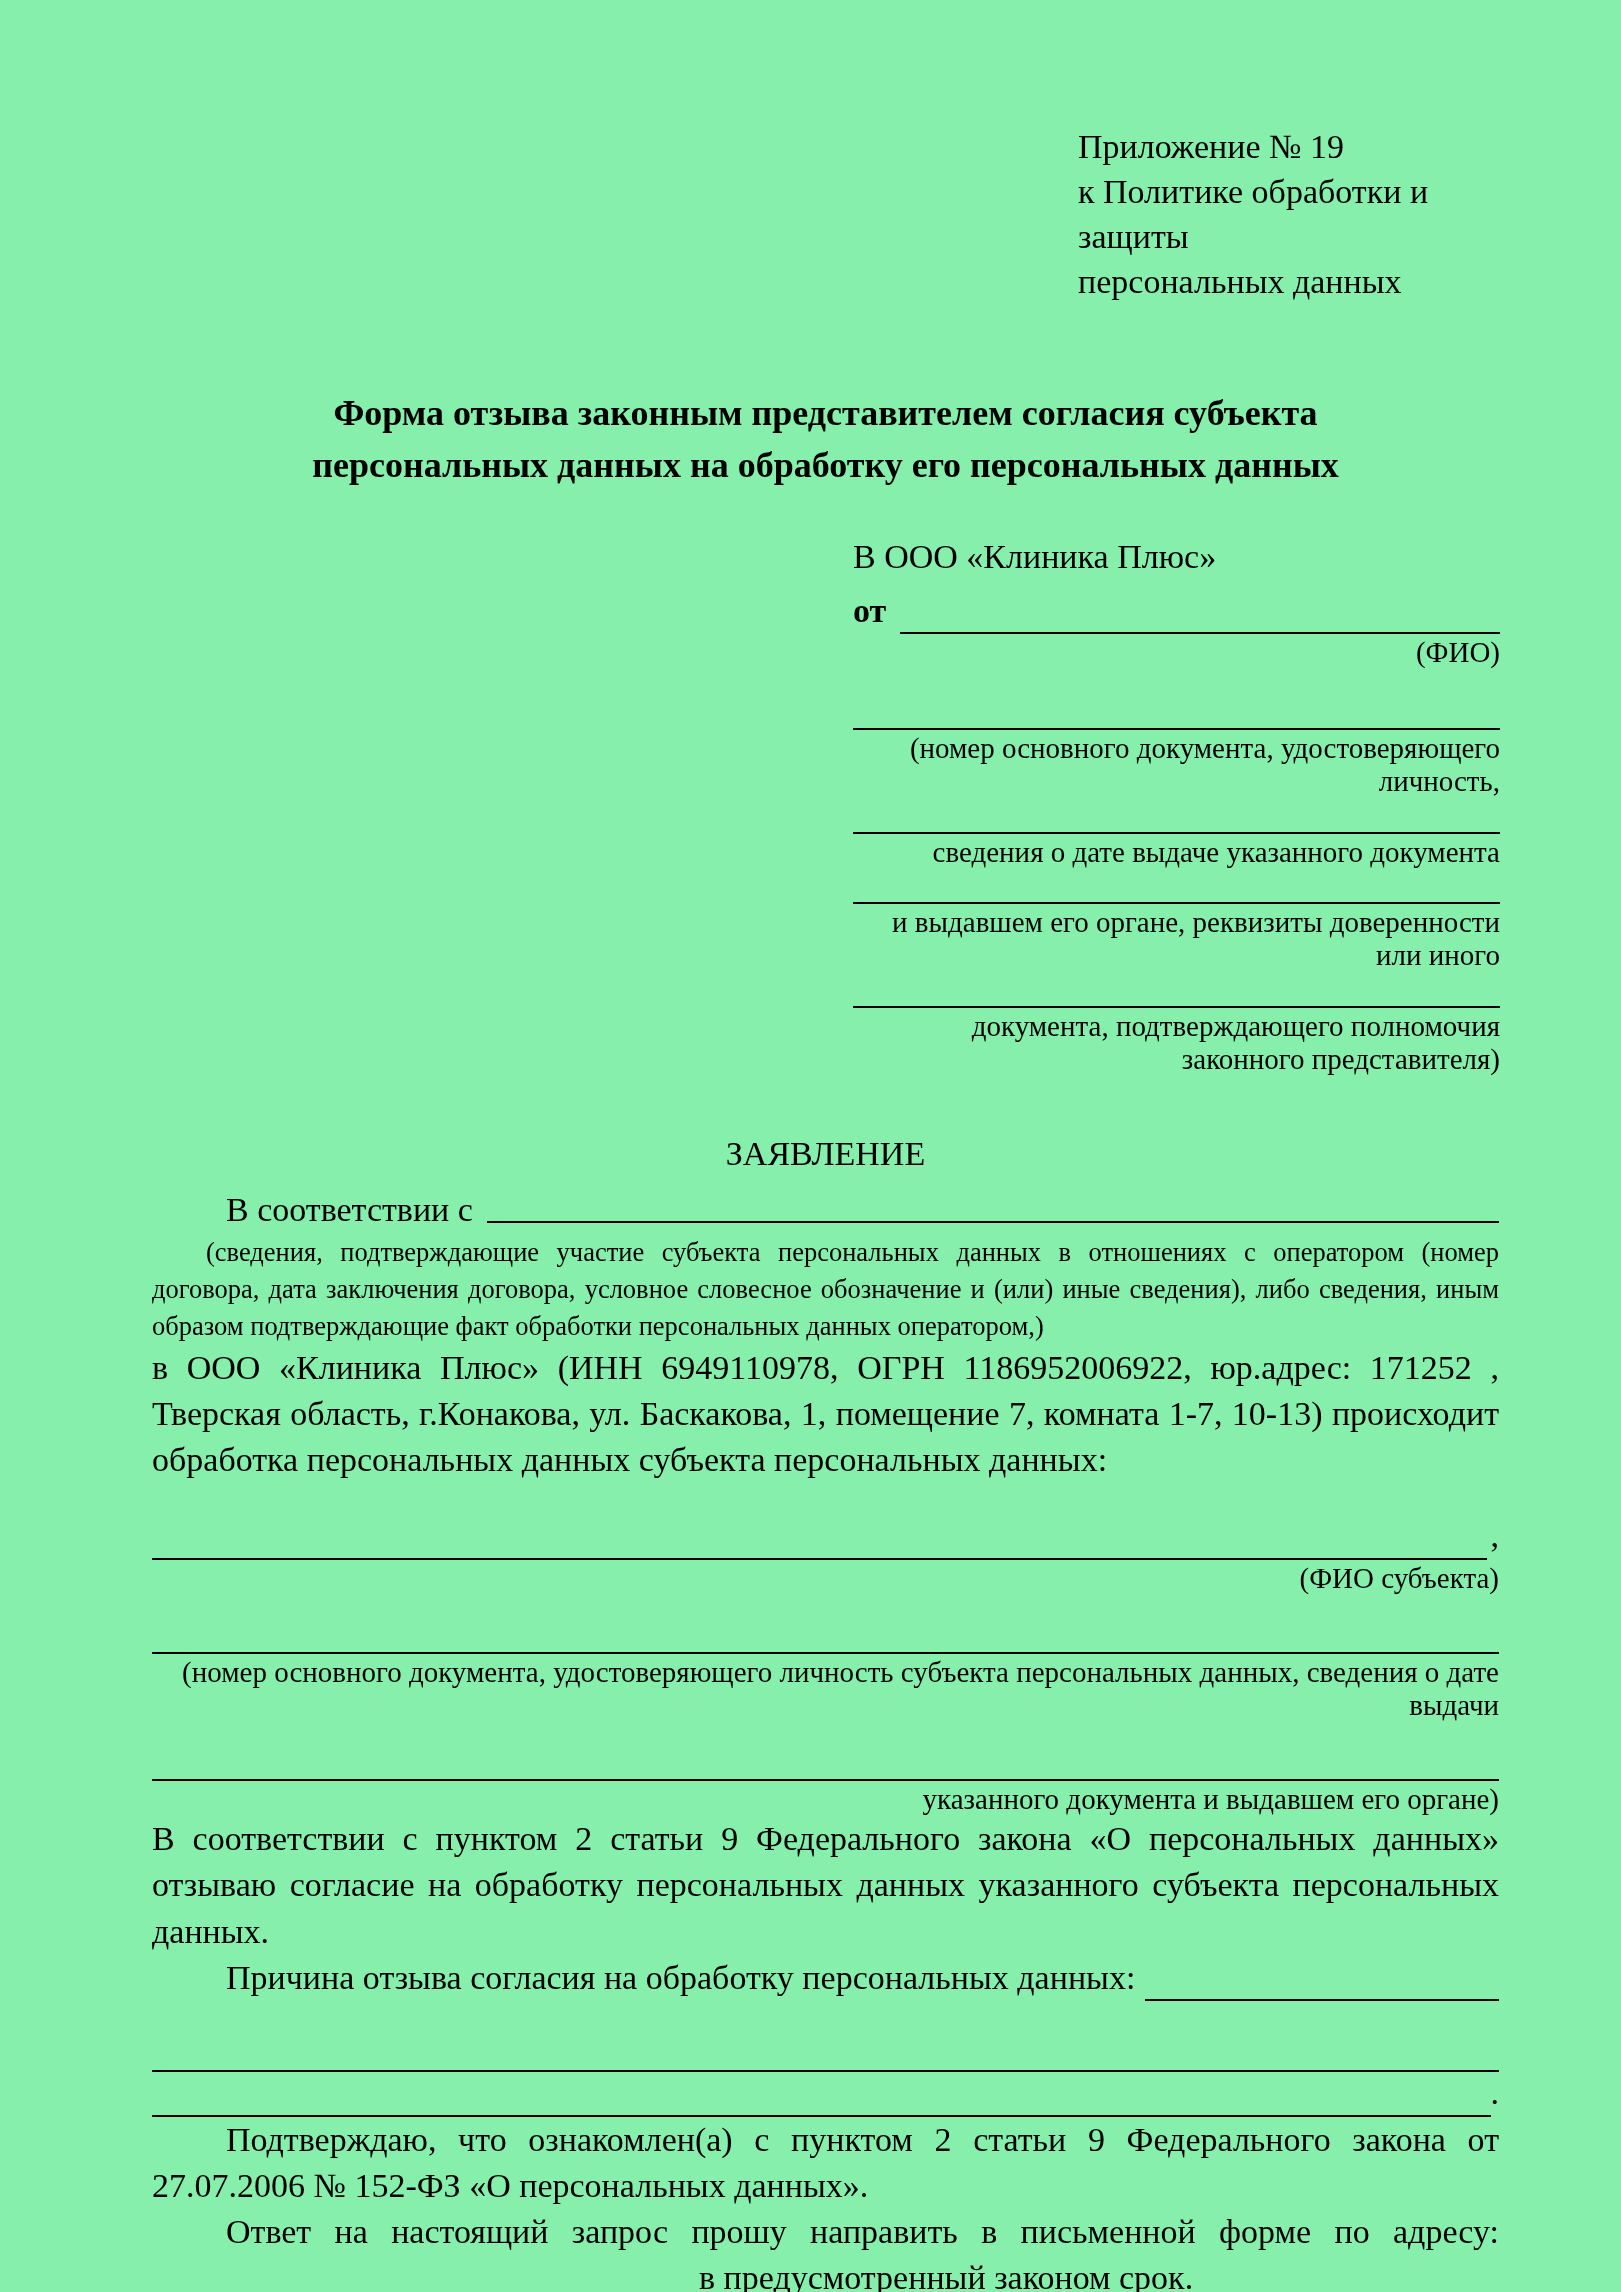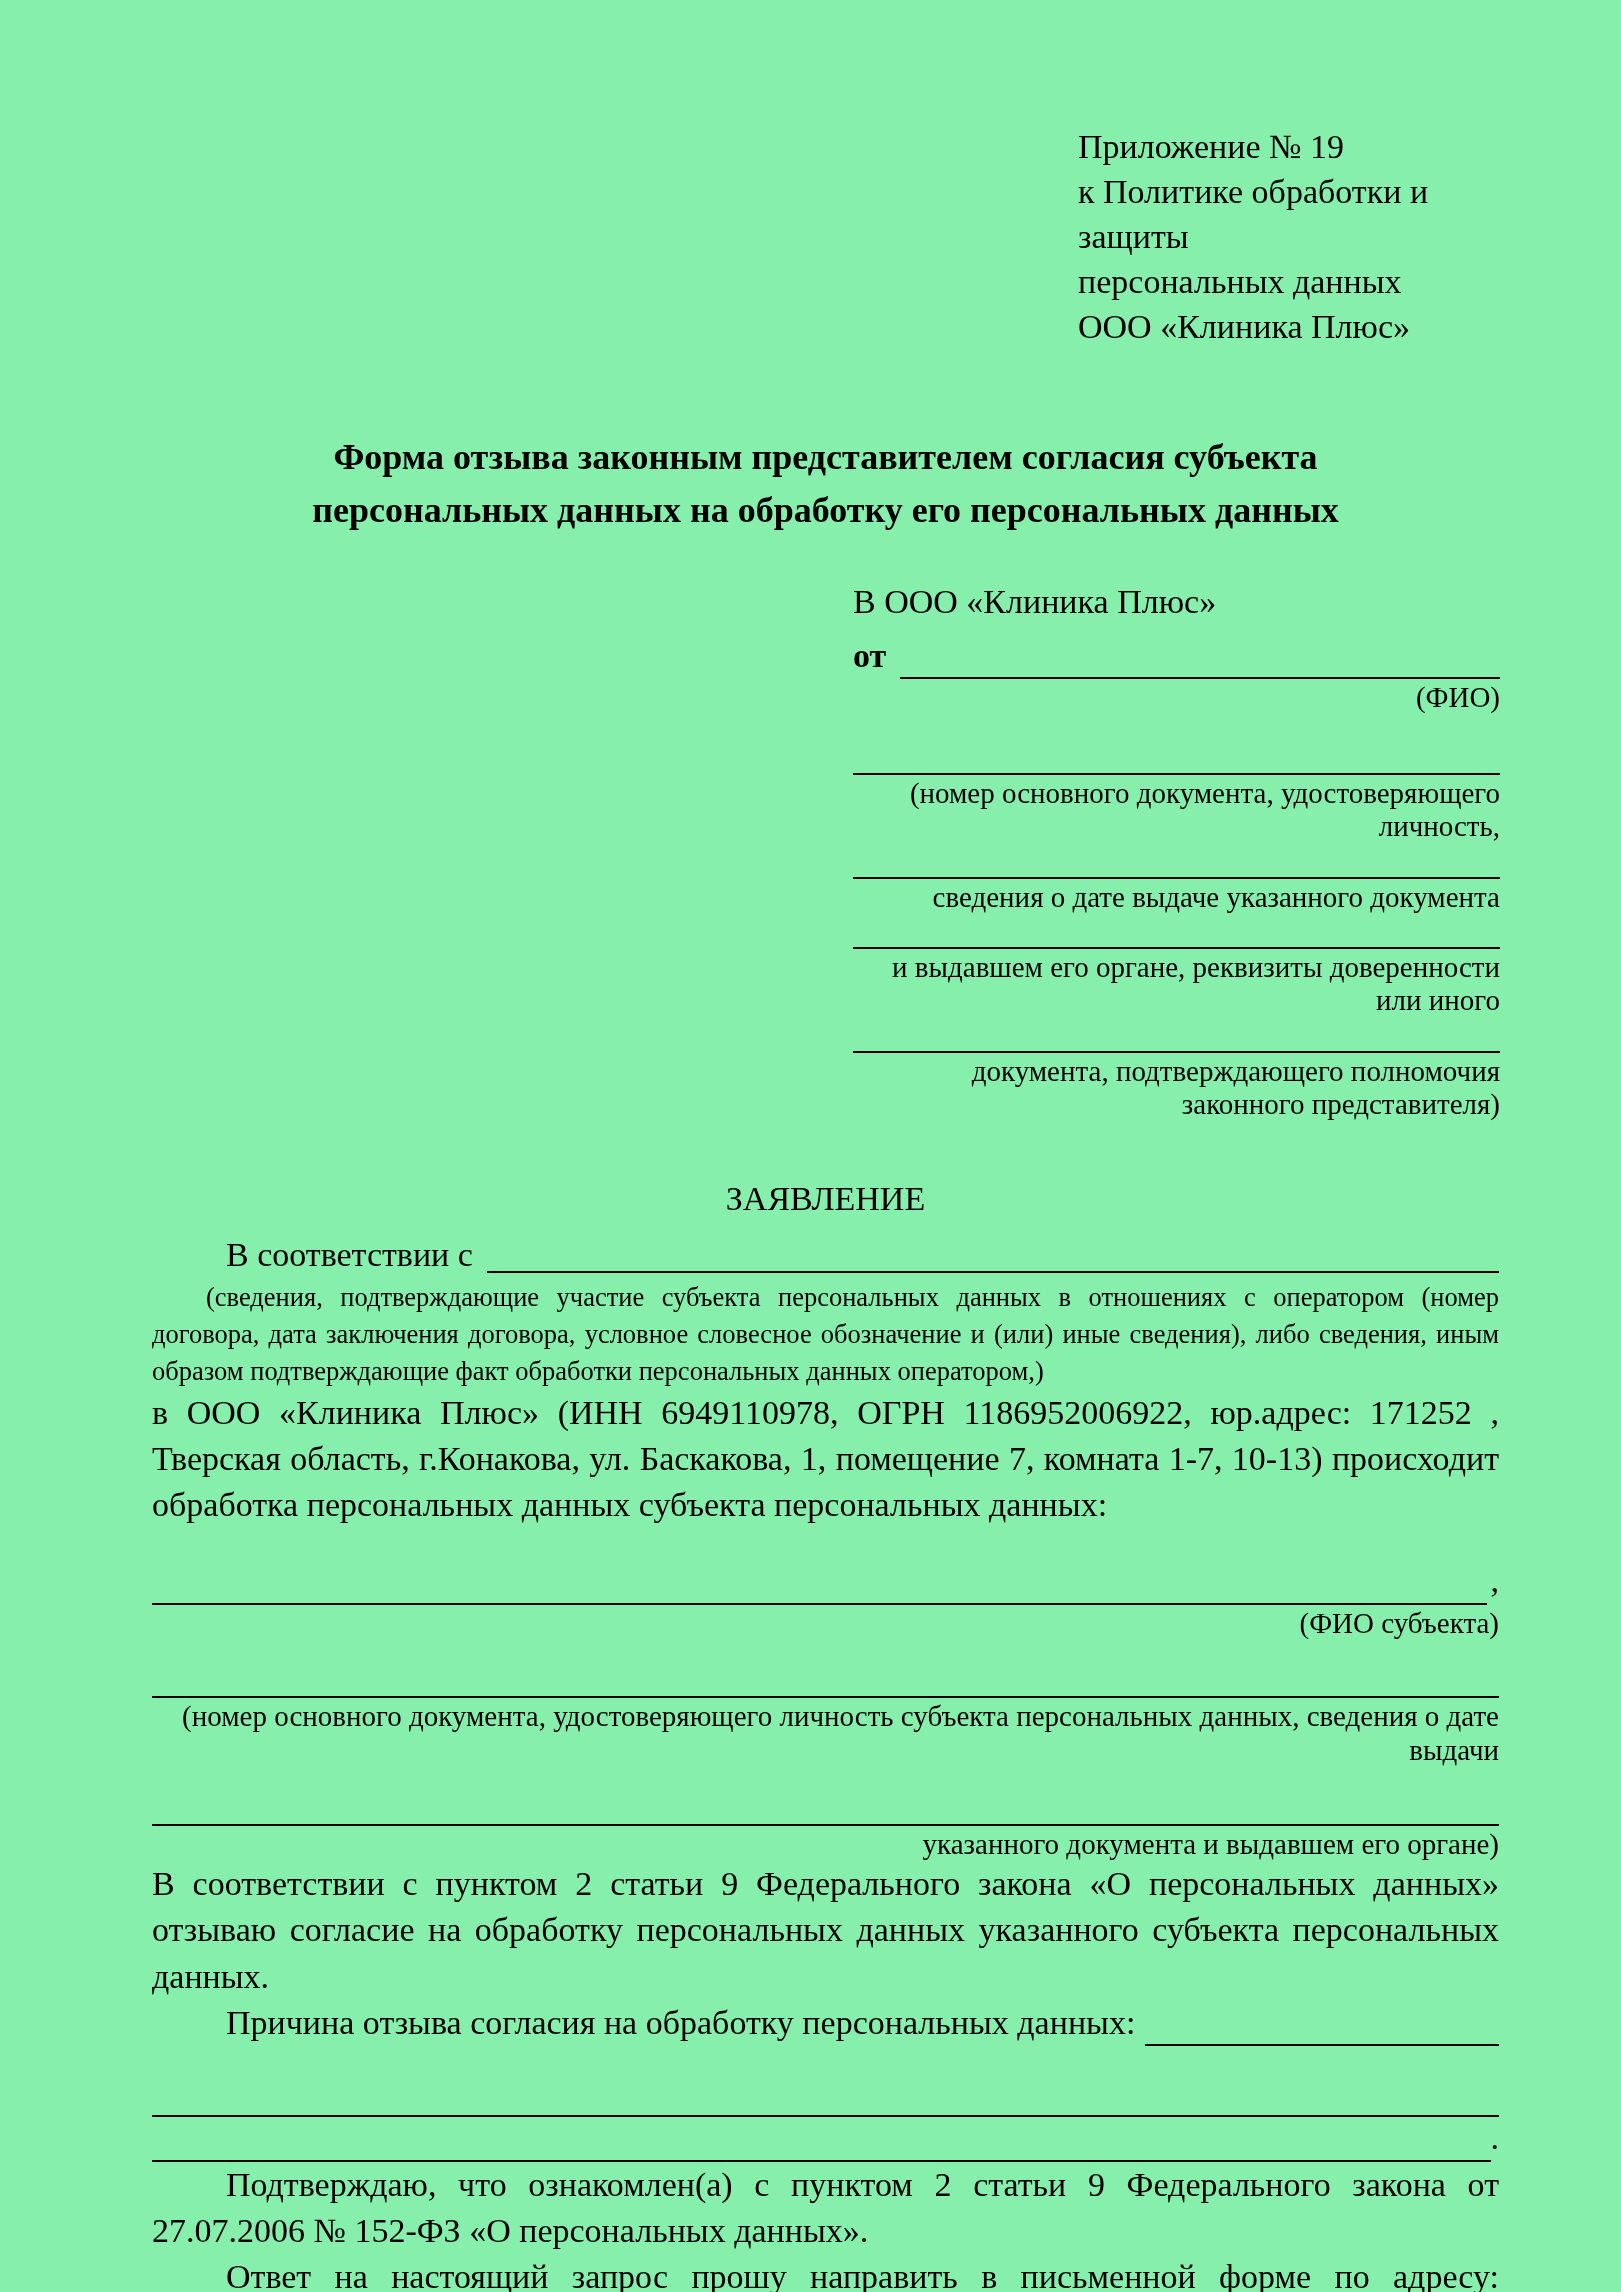--- a/index.html
+++ b/index.html
@@ -29,21 +29,21 @@
   .addr{margin-left:701px;width:647px;margin-top:43px;}
   .from-row{display:flex;align-items:flex-end;margin-top:7.8px;font-weight:bold;}
   .from-label{margin-right:13.7px;}
   .fill{flex:1;border-bottom:2.9px solid #000;height:1.0em;}
   .cap{font-size:29px;line-height:1.15;text-align:right;margin-top:2px;}
   .u-row{border-bottom:2.9px solid #000;height:33px;}
   .u-gap{margin-top:25.5px;}
 
   
   .statement-heading{text-align:center;margin-top:55px;}
-  .intro-row{display:flex;align-items:center;margin-top:9.8px;}
+  .intro-row{display:flex;align-items:flex-start;margin-top:9.8px;}
   .intro-label{padding-left:74px;white-space:nowrap;margin-right:13.7px;}
   .small-print{font-size:26.5px;line-height:1.4;text-align:justify;text-indent:54px;}
   .para{text-align:justify;}
   .para.indent{text-indent:74px;}
   .comma-row{display:flex;align-items:flex-end;margin-top:33px;height:43px;}
   .comma-row .tail{margin-left:3.9px;}
   .s-row{border-bottom:2.9px solid #000;height:37px;margin-top:19.6px;}
   .reason-row{display:flex;align-items:flex-end;}
   .reason-label{padding-left:74px;white-space:nowrap;margin-right:9.8px;}
   .blank-full{border-bottom:2.9px solid #000;height:43px;margin-top:25.5px;}
@@ -55,21 +55,20 @@
 </head>
 <body>
 
 <div class="page">
   <div class="content">
 
     <div class="appendix">
       <div>Приложение № 19</div>
       <div>к Политике обработки и защиты</div>
       <div>персональных данных</div>
-      <div>ООО «Клиника Плюс»</div>
     </div>
 
     <div class="doc-title">
       <div>Форма отзыва законным представителем согласия субъекта</div>
       <div>персональных данных на обработку его персональных данных</div>
     </div>
 
     <div class="addr">
       <div>В ООО «Клиника Плюс»</div>
       <div class="from-row">

